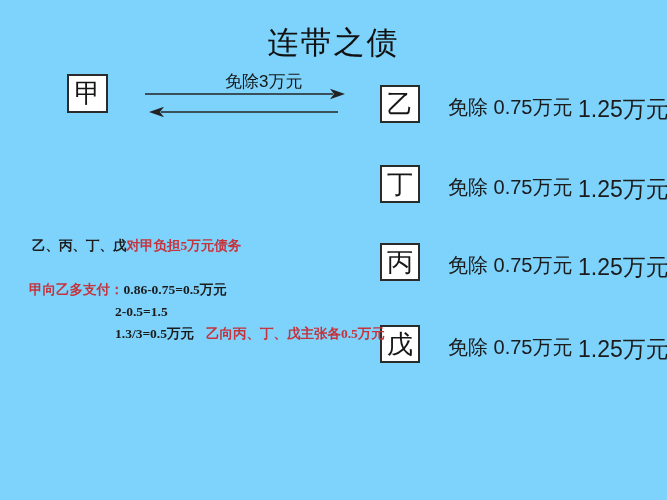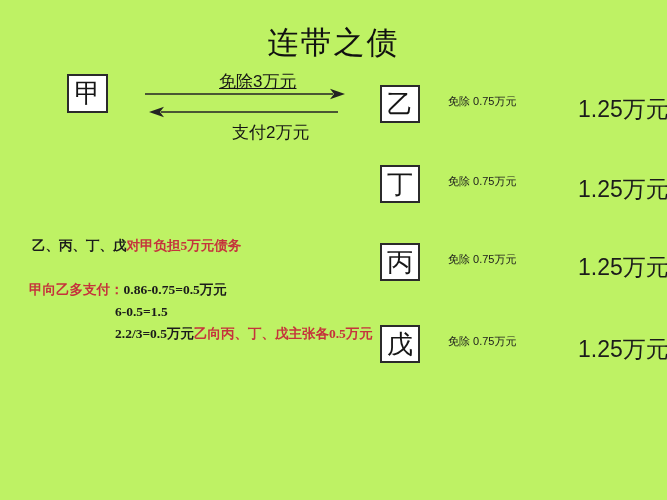--- a/index.html
+++ b/index.html
@@ -1,20 +1,20 @@
 <!DOCTYPE html>
 <html><head>
 <meta charset="utf-8">
 <style>
   html, body { margin: 0; padding: 0; background: #fff; }
   .slide {
     position: relative;
     width: 667px;
     height: 500px;
-    background: #bef264;
+    background: #7dd3fc;
     overflow: hidden;
     font-family: "Liberation Sans", "DejaVu Sans", sans-serif;
     color: #1b1b1b;
   }
   .title {
     position: absolute;
     top: 22px;
     left: 0;
     width: 667px;
     text-align: center;
@@ -37,72 +37,71 @@
   }
   .box-jia { left: 67px; top: 74px; width: 41px; height: 39px; }
   .row { position: absolute; left: 0; width: 667px; height: 42px; }
   .row-yi   { top: 85px; }
   .row-ding { top: 165px; }
   .row-bing { top: 243px; }
   .row-wu   { top: 325px; }
   .row .party-box { left: 380px; top: 0; width: 40px; height: 38px; }
   .row .waived {
     position: absolute; left: 448px; top: 9px;
-    font-size: 11px; color: #1b1b1b; white-space: pre;
+    font-size: 20px; color: #1b1b1b; white-space: pre;
   }
   .row .remaining {
     position: absolute; left: 578px; top: 9px;
     font-size: 23px; color: #1b1b1b; white-space: pre;
   }
   .arrow-svg { position: absolute; left: 0; top: 0; }
   .arrow-label {
     position: absolute;
     font-size: 17px;
     color: #151515;
     white-space: pre;
   }
-  .label-top { left: 219px; top: 70px; text-decoration: underline; }
+  .label-top { left: 225px; top: 70px; }
   .label-bottom { left: 232px; top: 121px; }
   .note {
     position: absolute;
     font-family: "Liberation Serif", "DejaVu Serif", serif;
     font-weight: bold;
     font-size: 13.5px;
     line-height: 16px;
     white-space: pre;
   }
   .n1 { left: 32px;  top: 238px; }
   .n2 { left: 32px;  top: 260px; }
   .n3 { left: 29px;  top: 282px; }
   .n4 { left: 115px; top: 304px; }
   .n5 { left: 115px; top: 326px; }
   .c-black { color: #1b1b1b; }
   .c-red   { color: #c5333c; }
-  .n5 .c-red { margin-left: 0; }
+  .n5 .c-red { margin-left: 12px; }
 </style>
 </head>
 <body>
 
 <div class="slide">
 
   <div class="title">连带之债</div>
 
   <div class="party-box box-jia">
     <span>甲</span>
   </div>
 
   <svg class="arrow-svg" width="667" height="500" viewBox="0 0 667 500">
     <line x1="145" y1="94" x2="333" y2="94" stroke="#232323" stroke-width="1.7"></line>
     <polygon points="345,94 330,88.7 334,94 330,99.3" fill="#232323"></polygon>
     <line x1="161" y1="112" x2="338" y2="112" stroke="#232323" stroke-width="1.7"></line>
     <polygon points="149,112 164,106.7 160,112 164,117.3" fill="#232323"></polygon>
   </svg>
 
   <div class="arrow-label label-top">免除3万元</div>
-  <div class="arrow-label label-bottom">支付2万元</div>
 
   <div class="row row-yi">
     <div class="party-box">
       <span>乙</span>
     </div>
     <span class="waived">免除 0.75万元</span>
     <span class="remaining">1.25万元</span>
   </div>
 
   <div class="row row-ding">
@@ -127,17 +126,17 @@
     </div>
     <span class="waived">免除 0.75万元</span>
     <span class="remaining">1.25万元</span>
   </div>
 
   <div class="note n1"><span class="c-black">乙、丙、丁、戊</span><span class="c-red">对甲负担5万元债务</span></div>
 
 
   <div class="note n3"><span class="c-red">甲向乙多支付：</span><span class="c-black">0.86-0.75=0.5万元</span></div>
 
-  <div class="note n4"><span class="c-black">6-0.5=1.5</span></div>
+  <div class="note n4"><span class="c-black">2-0.5=1.5</span></div>
 
-  <div class="note n5"><span class="c-black">2.2/3=0.5万元</span><span class="c-red">乙向丙、丁、戊主张各0.5万元</span></div>
+  <div class="note n5"><span class="c-black">1.3/3=0.5万元</span><span class="c-red">乙向丙、丁、戊主张各0.5万元</span></div>
 
 </div>
 
 </body></html>

